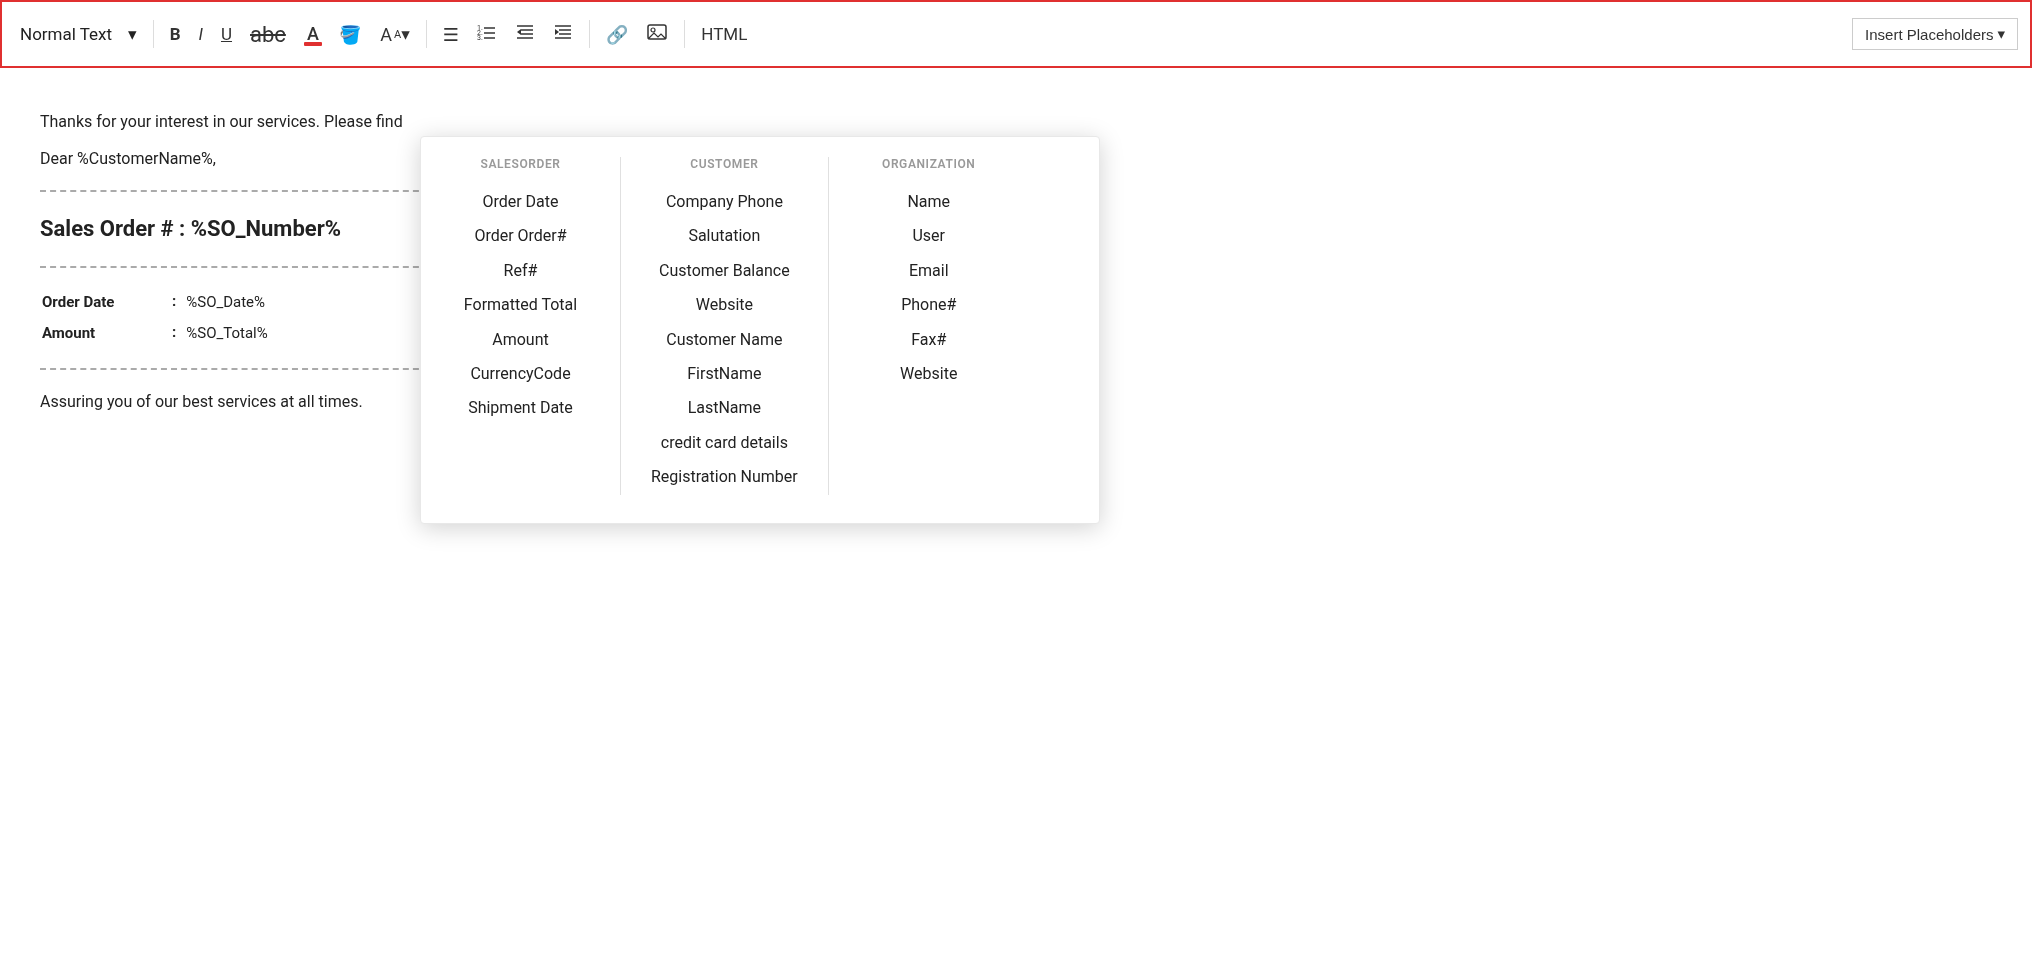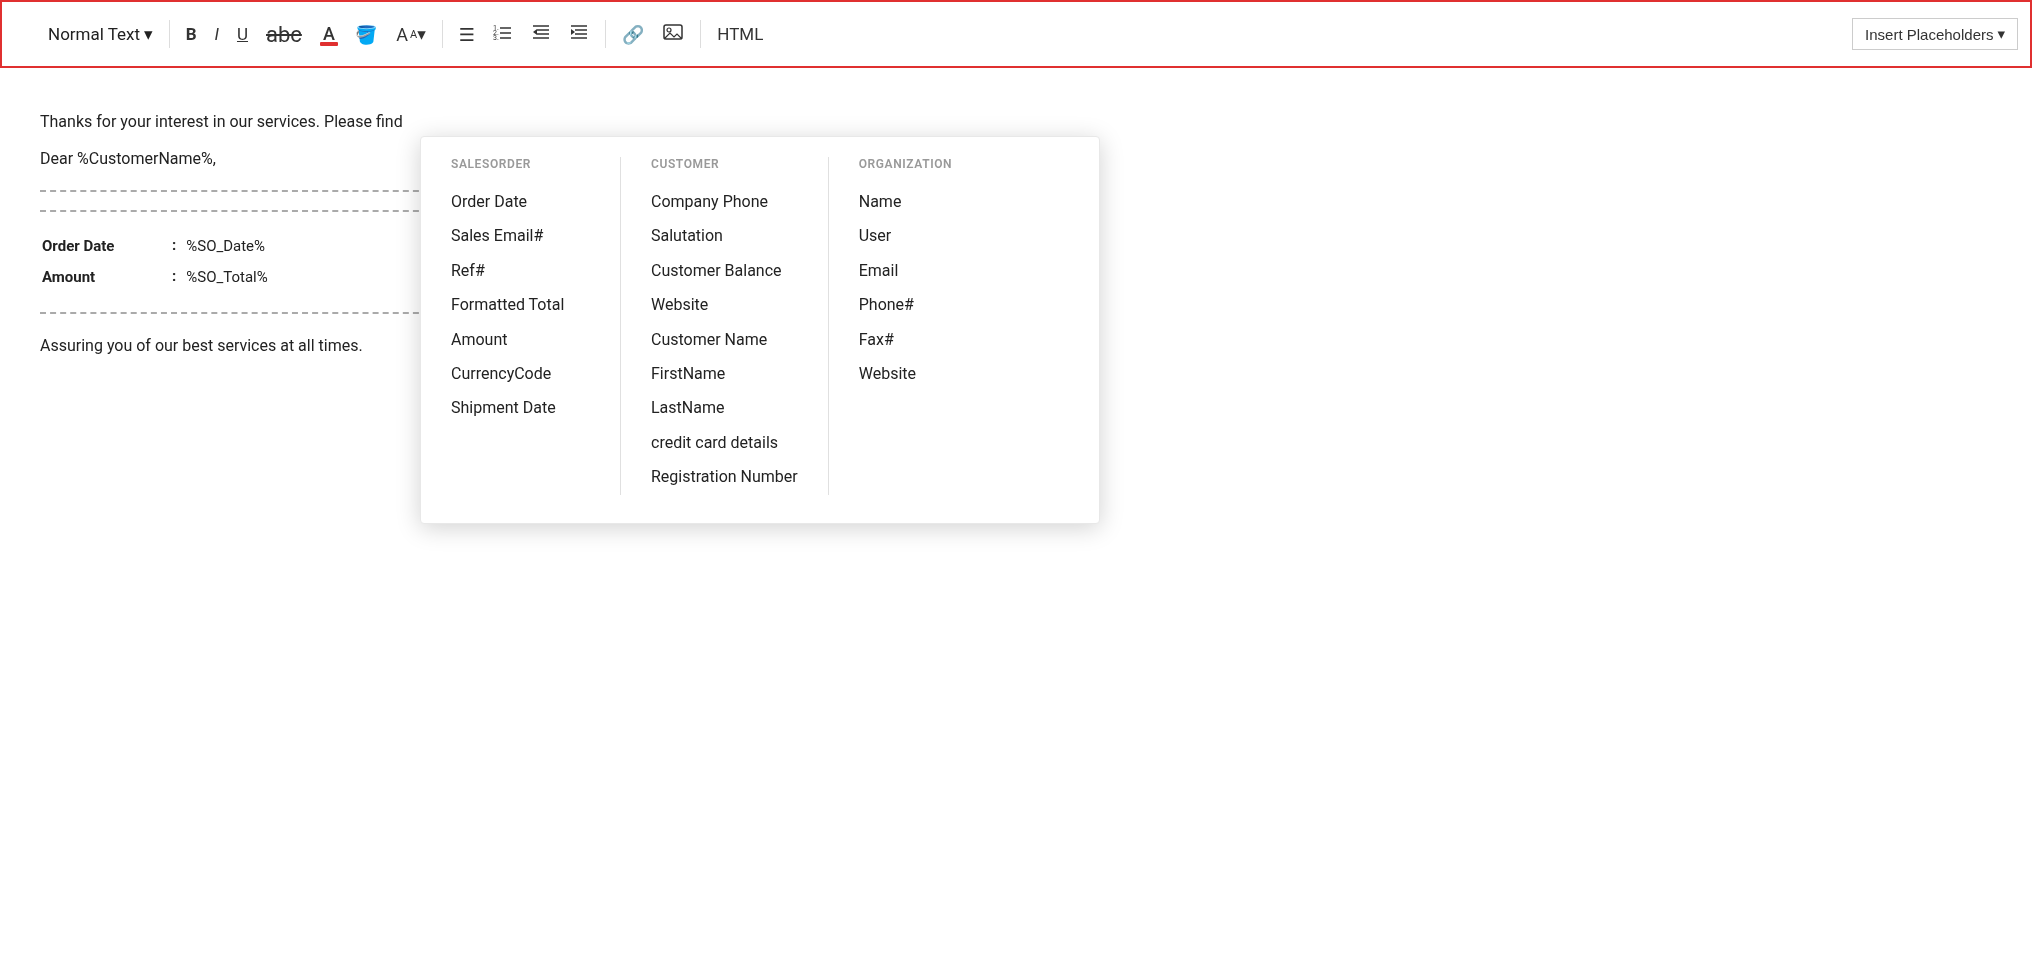--- a/index.html
+++ b/index.html
@@ -50,27 +50,26 @@
       border-radius: 0;
       font-size: 15px;
       cursor: pointer;
       background: #fff;
       color: #333;
     }
 
     .normal-text {
       display: flex;
       align-items: center;
-      gap: 4px;
+      gap: 16px;
       font-size: 17px;
       color: #222;
       cursor: pointer;
       padding: 4px 6px;
       border-radius: 3px;
-      margin-left: 28px;
     }
 
     
     .editor-wrapper {
       position: relative;
       min-height: 860px;
     }
 
     .editor-content {
       padding: 40px 40px;
@@ -119,20 +118,21 @@
       z-index: 100;
       min-width: 680px;
       padding: 20px 0 28px 0;
       border: 1px solid #e8e8e8;
     }
 
     .dropdown-col {
       padding: 0 30px;
       min-width: 200px;
       border-right: 1px solid #e0e0e0;
+      text-align: center;
     }
     .dropdown-col:last-child { border-right: none; }
 
     .dropdown-col-header {
       font-size: 12px;
       font-weight: 600;
       color: #999;
       letter-spacing: 0.05em;
       margin-bottom: 14px;
       text-transform: uppercase;
@@ -277,20 +277,21 @@
 </div>
 
 <div class="editor-wrapper">
 
   <div class="editor-content">
     <p>Thanks for your interest in our services. Please find</p>
     <p>Dear %CustomerName%,</p>
 
     <hr class="divider-line">
 
+    <div class="sales-order-title">Sales Order # : %SO_Number%</div>
 
     <hr class="divider-line">
 
     <table class="order-details">
       <tbody>
           <tr>
         <td class="label">Order Date</td>
         <td class="colon">:</td>
         <td>%SO_Date%</td>
       </tr>
@@ -306,21 +307,21 @@
 
     <p>Assuring you of our best services at all times.</p>
     <br>
   </div>
 
   <div class="dropdown-menu">
 
     <div class="dropdown-col">
       <div class="dropdown-col-header">SALESORDER</div>
       <div class="dropdown-item">Order Date</div>
-      <div class="dropdown-item">Sales Email#</div>
+      <div class="dropdown-item">Order Order#</div>
       <div class="dropdown-item">Ref#</div>
       <div class="dropdown-item">Formatted Total</div>
       <div class="dropdown-item">Amount</div>
       <div class="dropdown-item">CurrencyCode</div>
       <div class="dropdown-item">Shipment Date</div>
     </div>
 
     <div class="dropdown-col">
       <div class="dropdown-col-header">CUSTOMER</div>
       <div class="dropdown-item">Company Phone</div>

